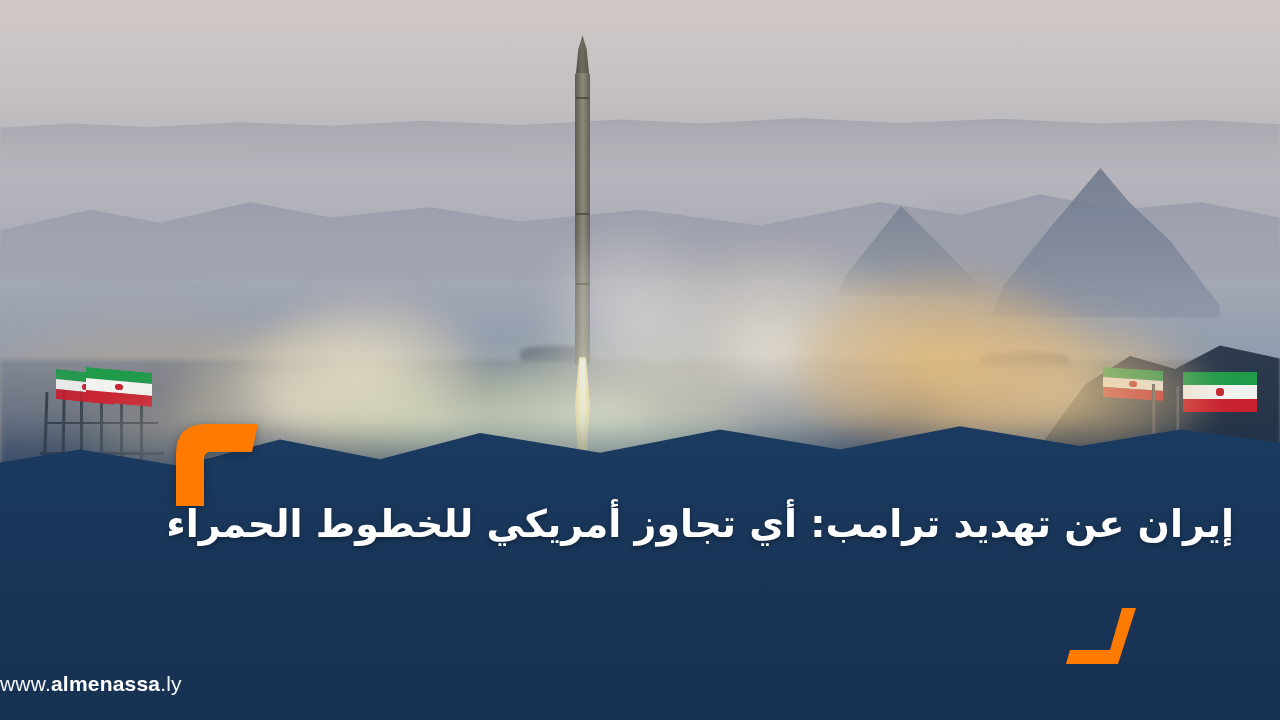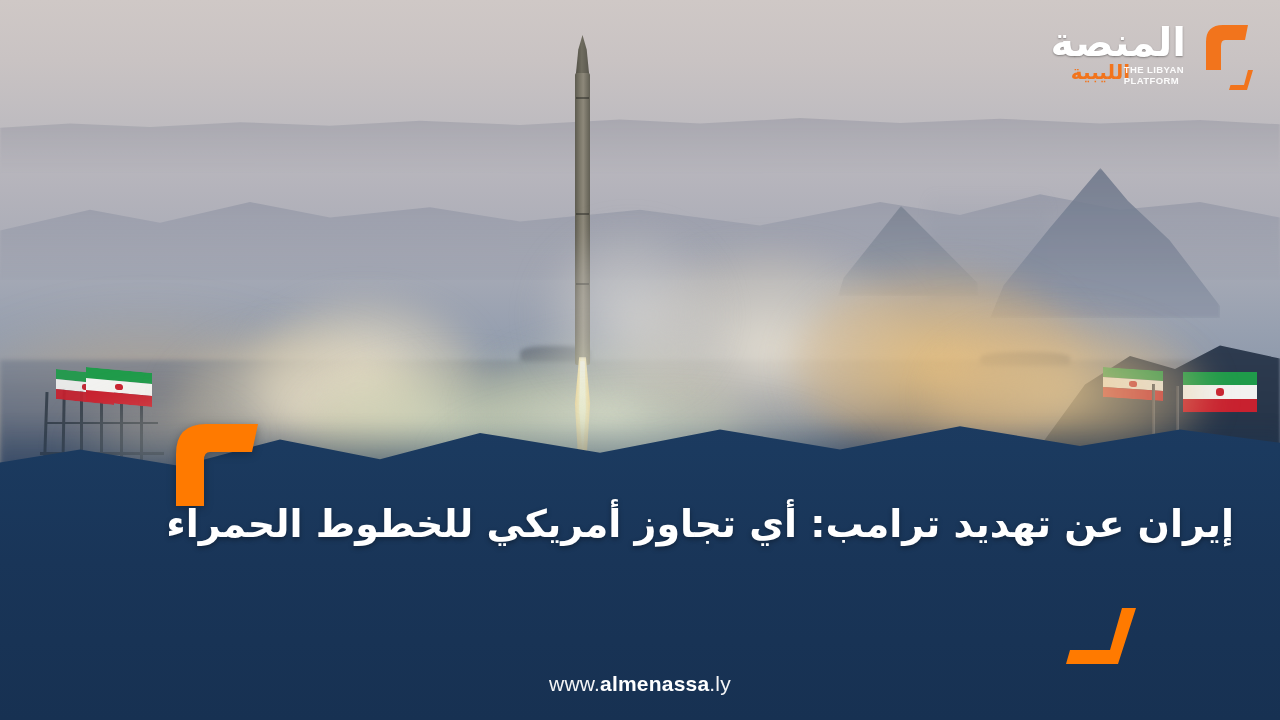--- a/index.html
+++ b/index.html
@@ -147,21 +147,21 @@
     font-family:"DejaVu Sans","Liberation Sans",sans-serif;
     font-size:38px;font-weight:700;line-height:1.48;
     letter-spacing:0;
     text-shadow:0 2px 5px rgba(0,0,0,.35);
   }
   .headline .ln{display:block;white-space:nowrap;}
 
   
   .url{
     position:absolute;left:0;right:0;bottom:24px;
-    text-align:center;color:#ffffff;
+    color:#ffffff;
     font-size:21px;letter-spacing:.2px;
     font-family:"Liberation Sans",sans-serif;
   }
   .url .w{font-weight:400;opacity:.95;}
   .url .b{font-weight:700;}
   .url .t{font-weight:400;opacity:.95;}
 
   
   .logo{position:absolute;right:18px;top:14px;width:220px;height:86px;}
   .logo-ar{
@@ -285,32 +285,14 @@
   </div>
 
   <div class="headline">
     <span class="ln">إيران عن تهديد ترامب: أي تجاوز أمريكي للخطوط الحمراء</span>
   </div>
 
   <div class="url">
     <span class="w">www.</span><span class="b">almenassa</span><span class="t">.ly</span>
   </div>
 
-  <div class="logo">
-    <div class="logo-ar">المنصة</div>
-    <div class="logo-ly">الليبية</div>
-    <div class="logo-en">
-      <div>THE LIBYAN</div>
-      <div>PLATFORM</div>
-    </div>
-    <div class="logo-br-big">
-      <svg viewBox="0 0 52 48" width="52" height="48" aria-hidden="true">
-        <path d="M8 48 L8 20 Q8 3 25 3 L50 3 L47 18 L27 18 Q23 18 23 24 L23 48 Z" fill="#F2741C"></path>
-      </svg>
-    </div>
-    <div class="logo-br-sm">
-      <svg viewBox="0 0 30 22" width="30" height="22" aria-hidden="true">
-        <path d="M22 0 L27 0 L21 20 L3 20 L4.5 15 L18 15 Z" fill="#F2741C"></path>
-      </svg>
-    </div>
-  </div>
 
 </div>
 
 </body></html>

